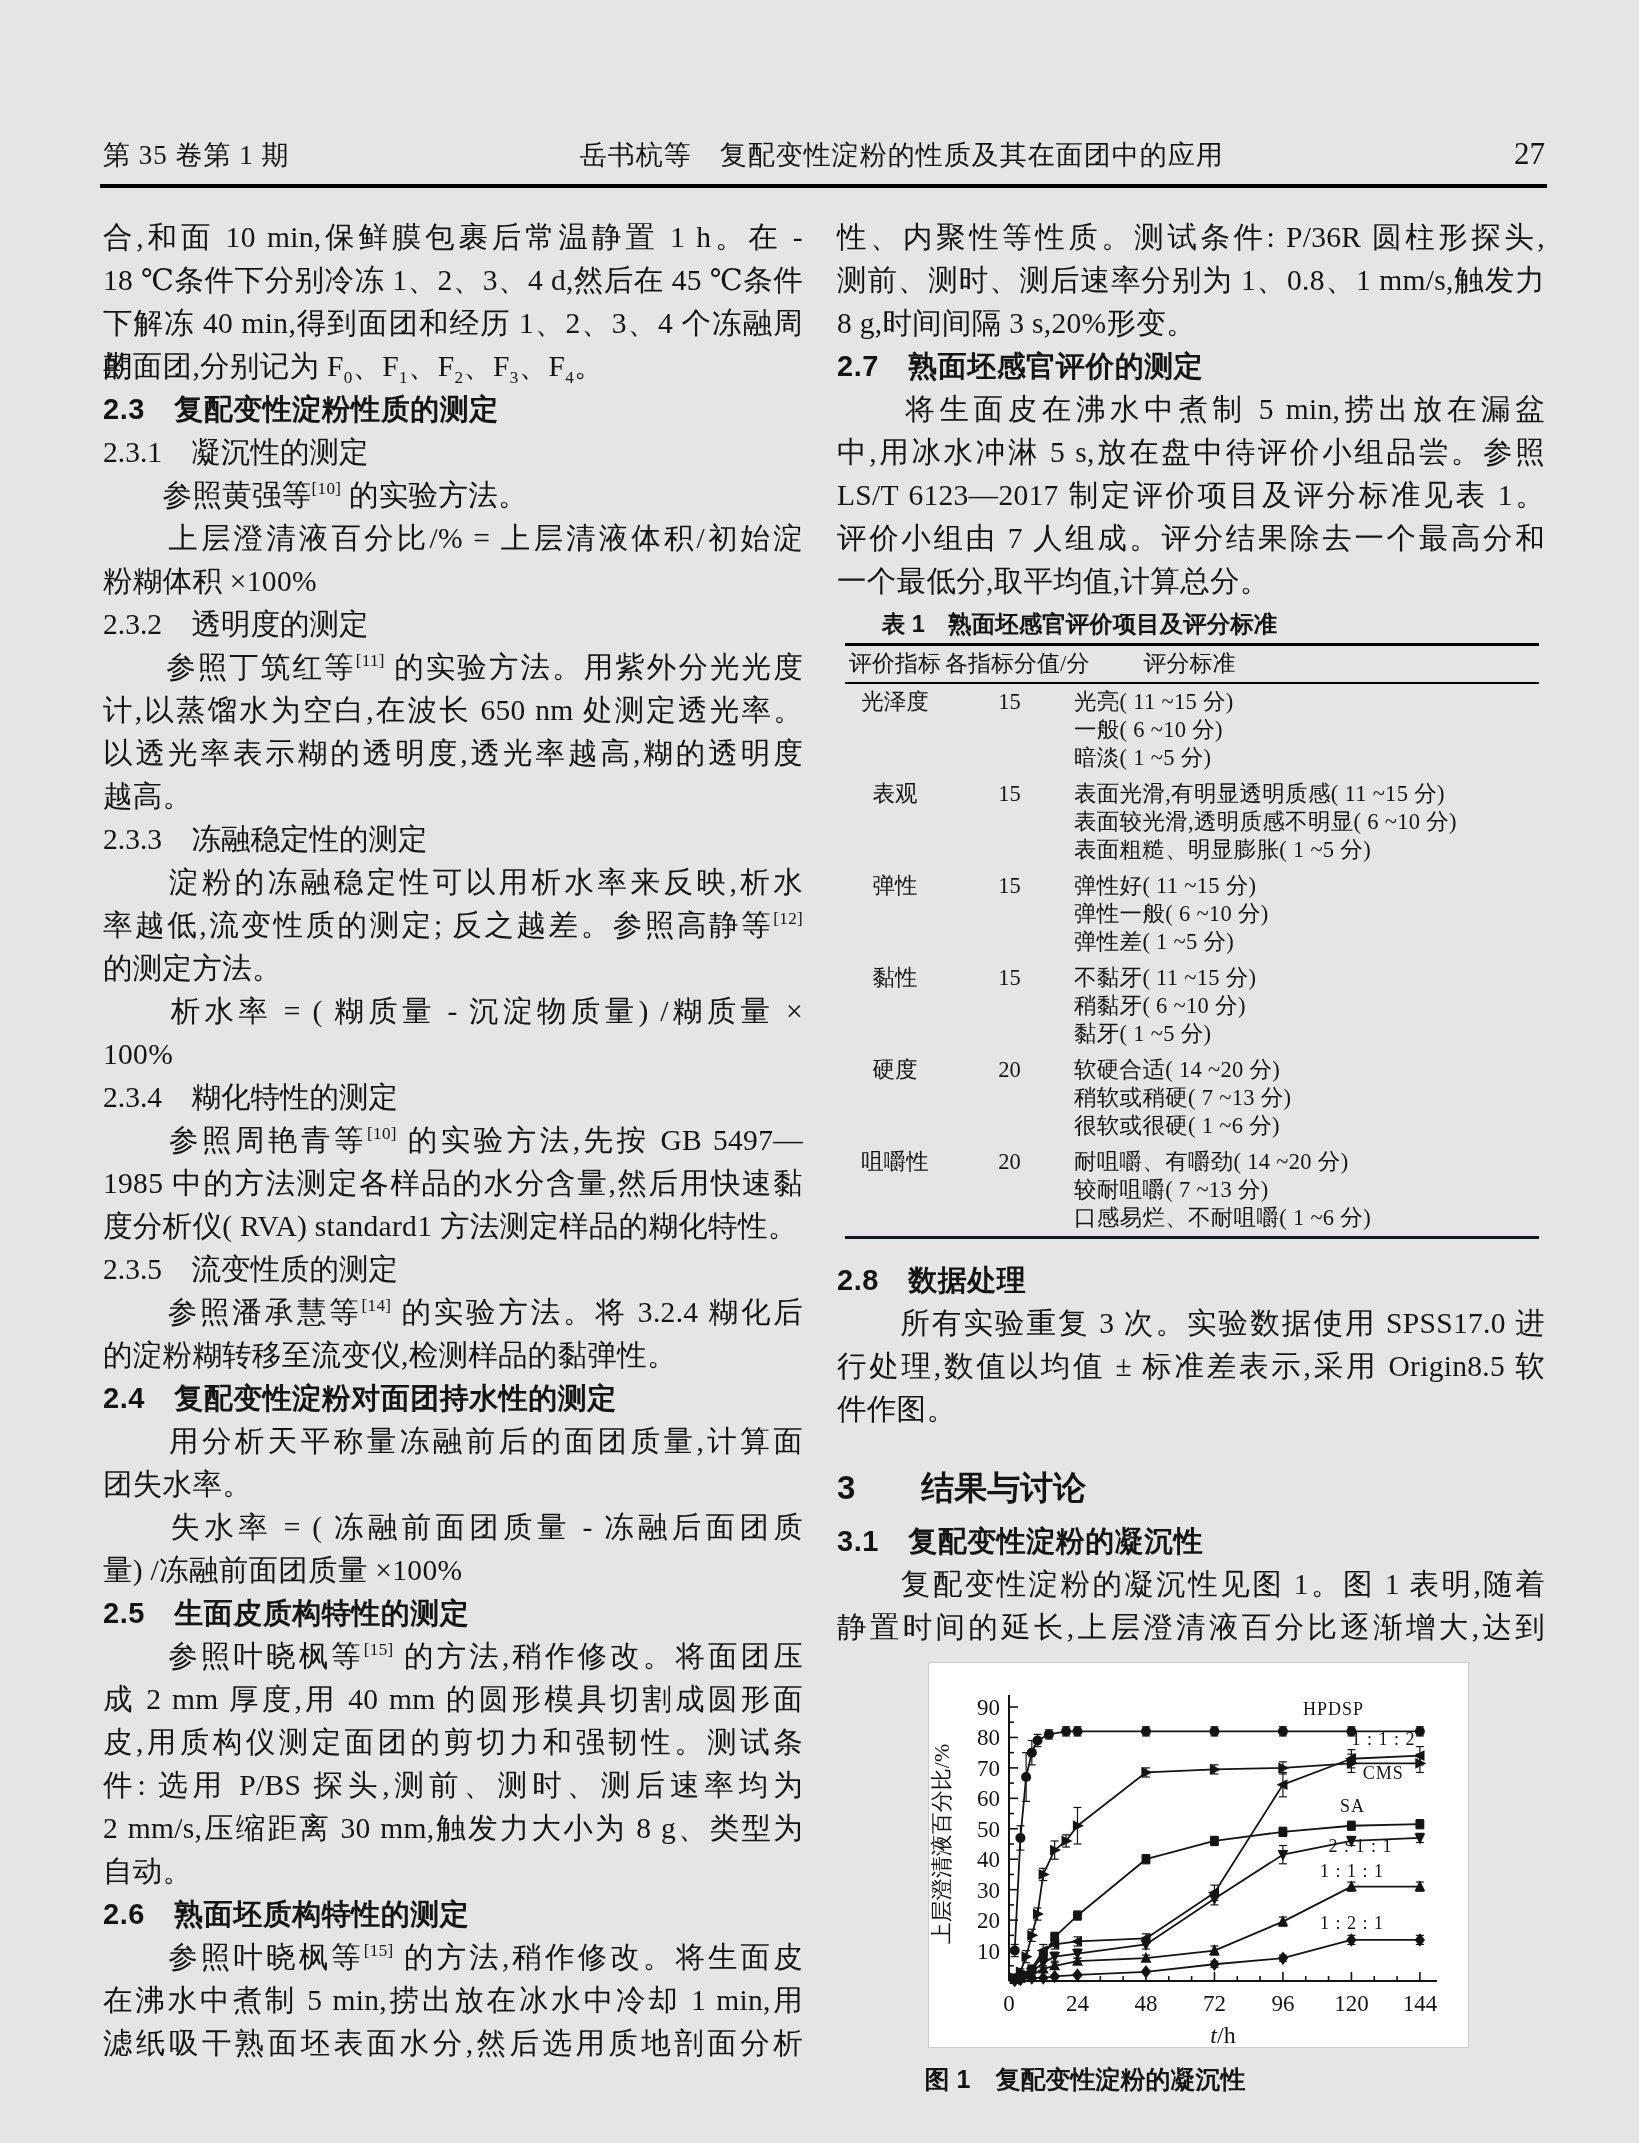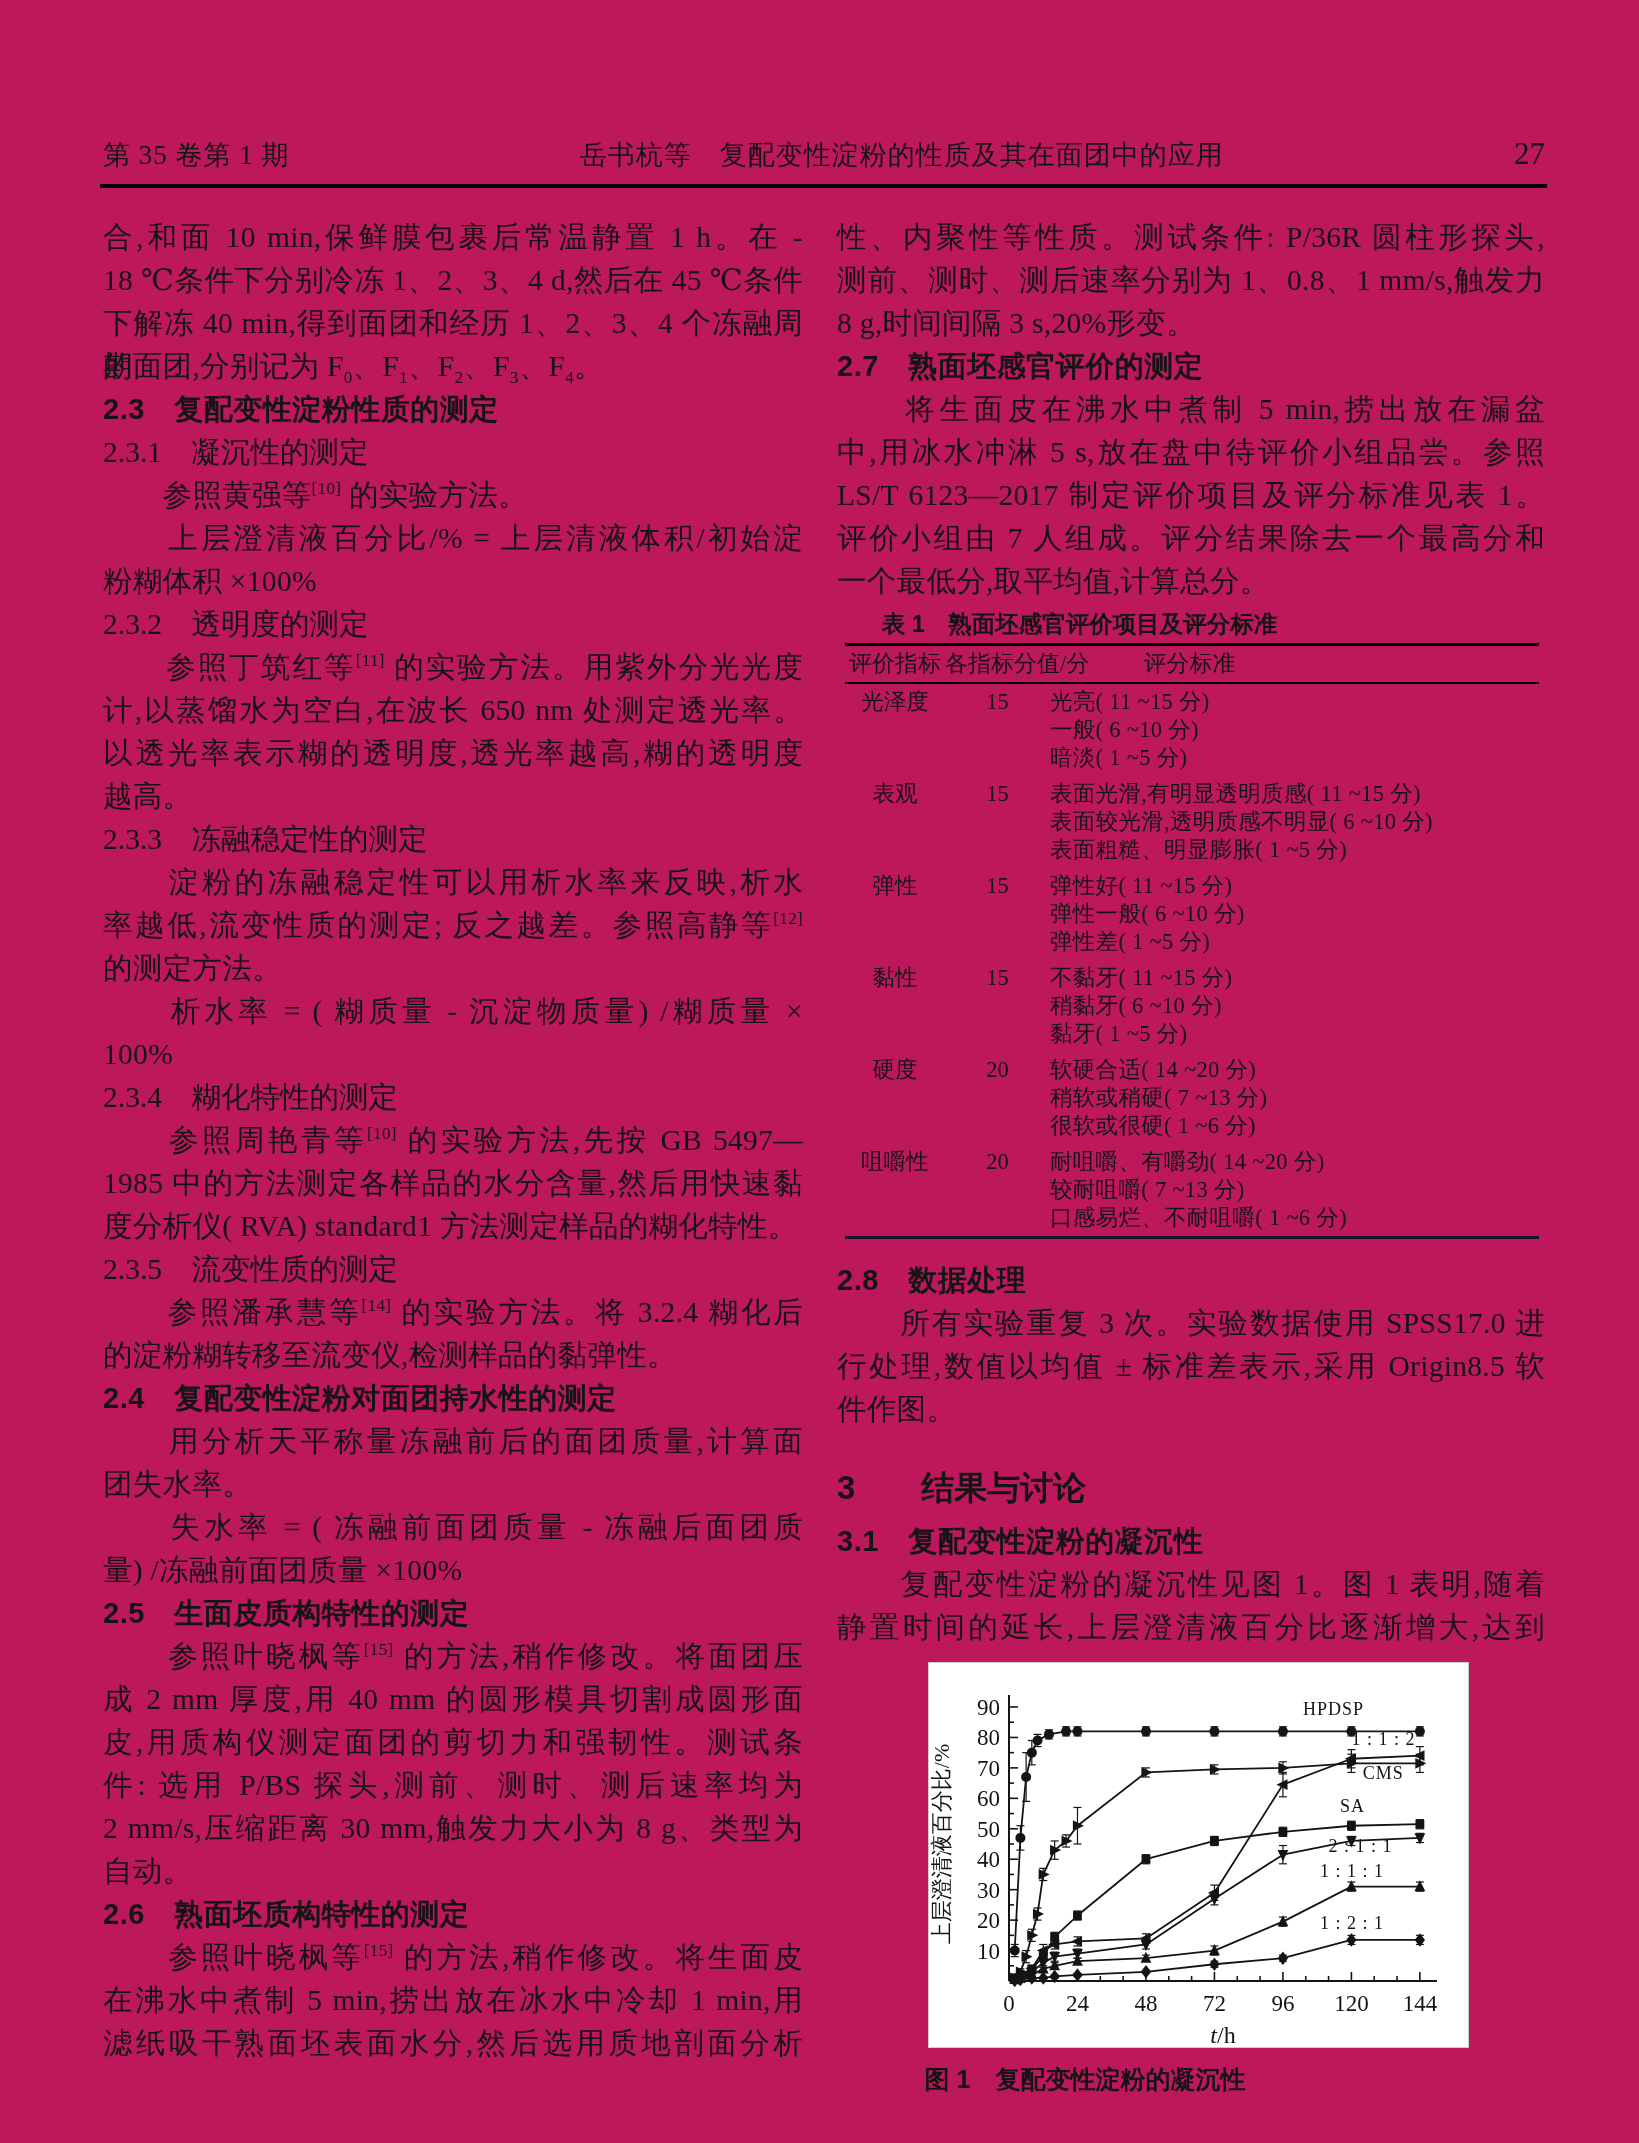--- a/index.html
+++ b/index.html
@@ -1,17 +1,17 @@
 <!DOCTYPE html>
 <html><head>
 <meta charset="utf-8">
 <style>
   html,body{margin:0;padding:0;background:#ffffff;}
   .page{
-    position:relative;width:1639px;height:2143px;background:#be185d;
+    position:relative;width:1639px;height:2143px;background:#e5e5e5;
     font-family:"Liberation Serif","DejaVu Serif",serif;color:#141414;overflow:hidden;
   }
   
   .hdr{position:absolute;left:103px;width:1442px;top:136px;display:flex;align-items:baseline;font-size:27px;}
   .hdr-issue{flex:none;letter-spacing:1px;}
   .hdr-title{flex:1;text-align:center;letter-spacing:1px;}
   .hdr-page{flex:none;font-size:31px;}
   .hdr-rule{position:absolute;left:100px;width:1447px;top:184px;height:4px;background:#000;}
   
   .col{position:absolute;top:216px;}
@@ -29,21 +29,21 @@
   
   .tbl{margin:2px 0 20px 8px;width:694px;}
   .tbl-title{text-align:center;padding-right:225px;font-weight:700;font-size:23.5px;line-height:38px;
              font-family:"Liberation Sans","DejaVu Sans",sans-serif;}
   .tbl-box{border-top:3px solid #000;border-bottom:3px solid #0f172a;}
   .tbl-head{display:grid;grid-template-columns:100px 105px 1fr;border-bottom:2.5px solid #000;
             font-size:23px;line-height:30px;padding:3px 0;}
   .tbl-head .c1,.tbl-head .c2{text-align:center;white-space:nowrap;}
   .tbl-head .c3{text-align:center;padding-right:210px;}
   .tbl-row{display:grid;grid-template-columns:100px 105px 1fr;font-size:22.5px;line-height:28px;
-           padding:4px 0;align-items:start;}
+           padding:4px 0;align-items:start;gap:12px;}
   .tbl-row .c1,.tbl-row .c2{text-align:center;}
   .tbl-row .c3 div{letter-spacing:0.3px;}
   
   .figure{margin:13px 0 0 91px;width:539px;border:1px solid #cccccc;background:#fff;}
   .fig-caption{margin-top:15px;text-align:center;padding-right:212px;font-weight:700;font-size:25px;
                font-family:"Liberation Sans","DejaVu Sans",sans-serif;}
   svg text{font-family:"Liberation Serif","DejaVu Serif",serif;fill:#141414;}
 </style>
 </head>
 <body>

